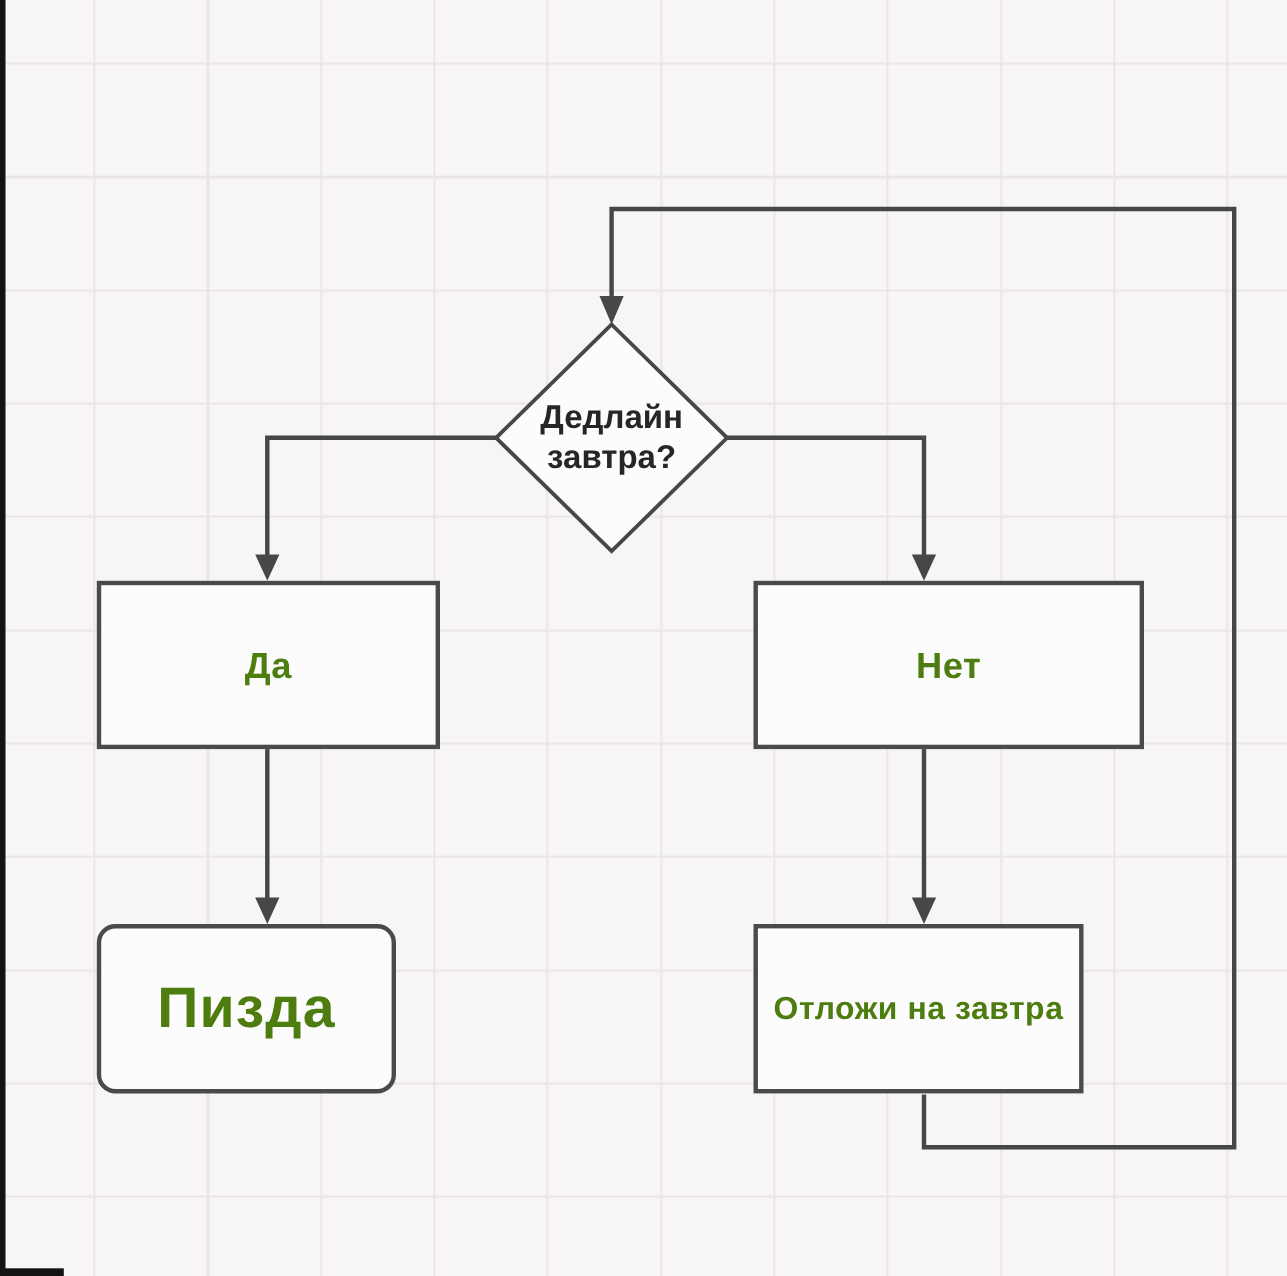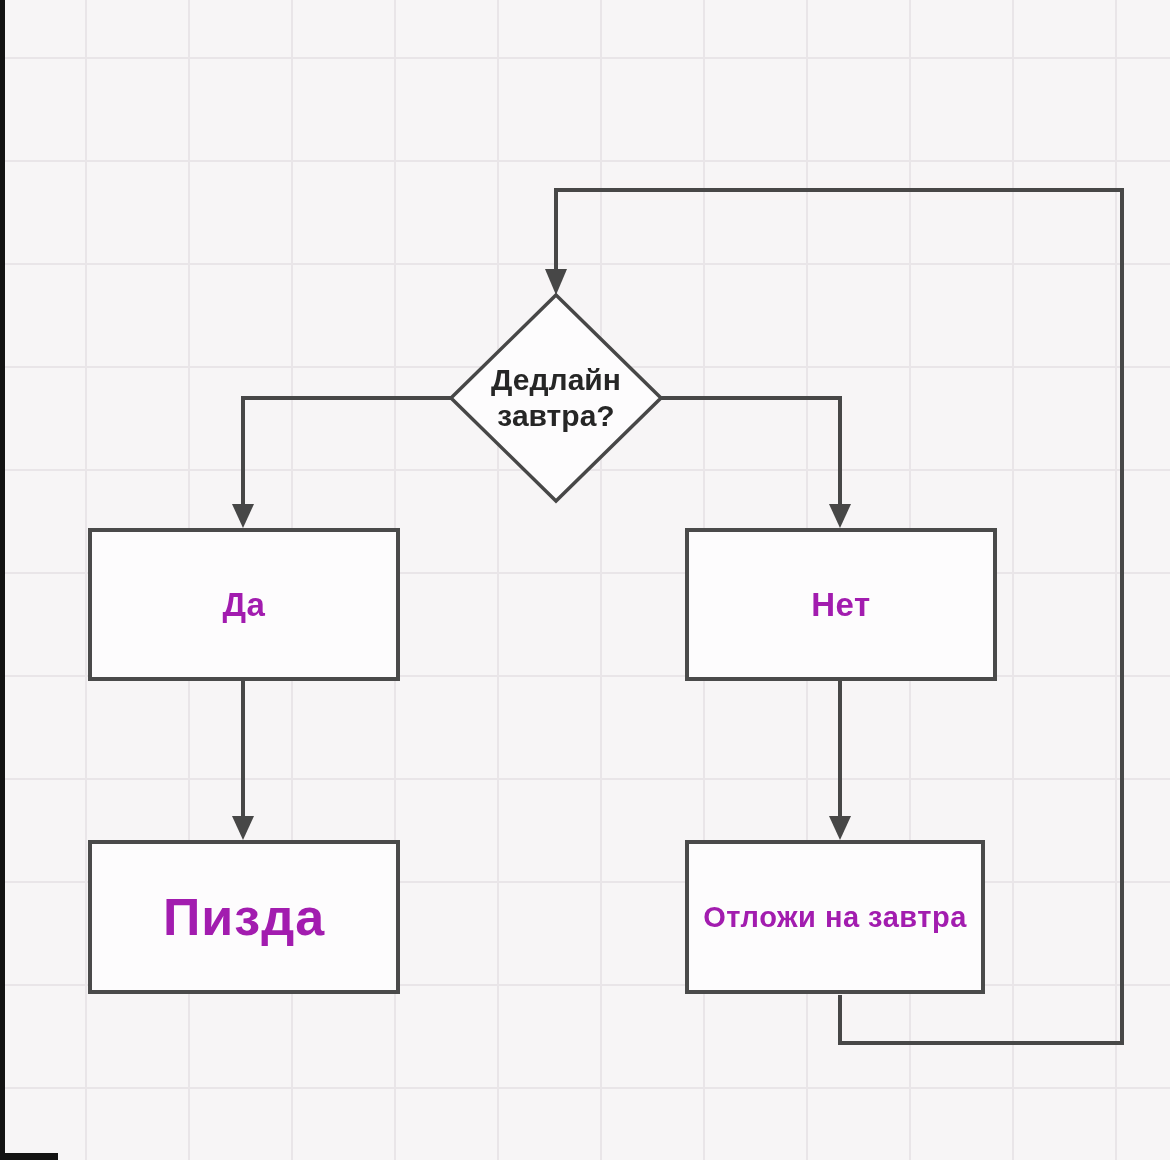--- a/index.html
+++ b/index.html
@@ -33,31 +33,31 @@
 
   .node-box {
     position: absolute;
     box-sizing: border-box;
     background: #fdfcfd;
     border: 4px solid #4a4a4a;
     display: flex;
     align-items: center;
     justify-content: center;
     z-index: 2;
-    color: #a21caf;
+    color: #4d7c0f;
   }
   .node-box .label {
     font-size: 33px;
     font-weight: 600;
     letter-spacing: 0.5px;
     text-align: center;
   }
   #box-yes      { left: 88px;  top: 528px; width: 312px; height: 153px; }
-  #box-no       { left: 685px; top: 528px; width: 312px; height: 153px; }
-  #box-panic    { left: 88px;  top: 840px; width: 312px; height: 154px; }
+  #box-no       { left: 685px; top: 528px; width: 355px; height: 153px; }
+  #box-panic    { left: 88px;  top: 840px; width: 272px; height: 154px; border-radius: 17px; }
   #box-postpone { left: 685px; top: 840px; width: 300px; height: 154px; }
 
   #box-panic .label {
     font-size: 52px;
     font-weight: 700;
     letter-spacing: 1px;
   }
   #box-postpone .label {
     font-size: 29px;
   }

